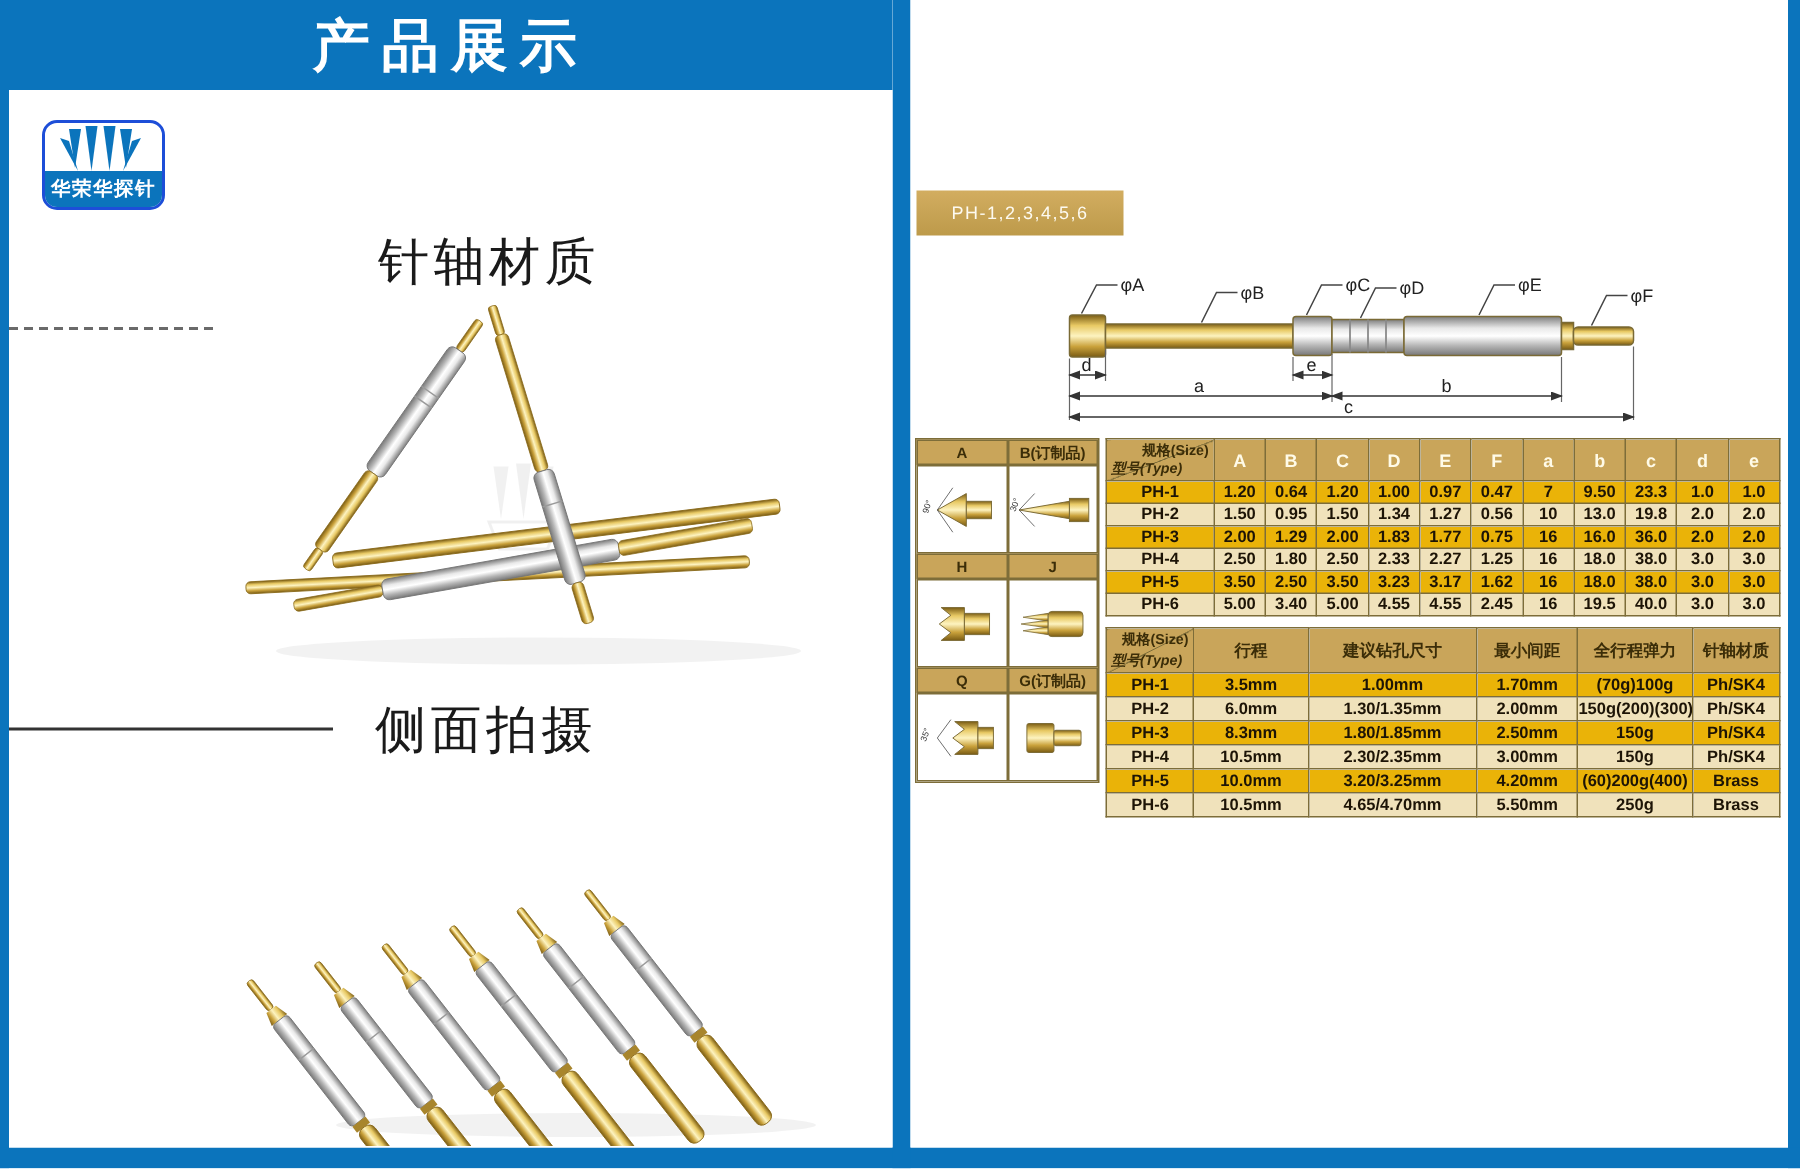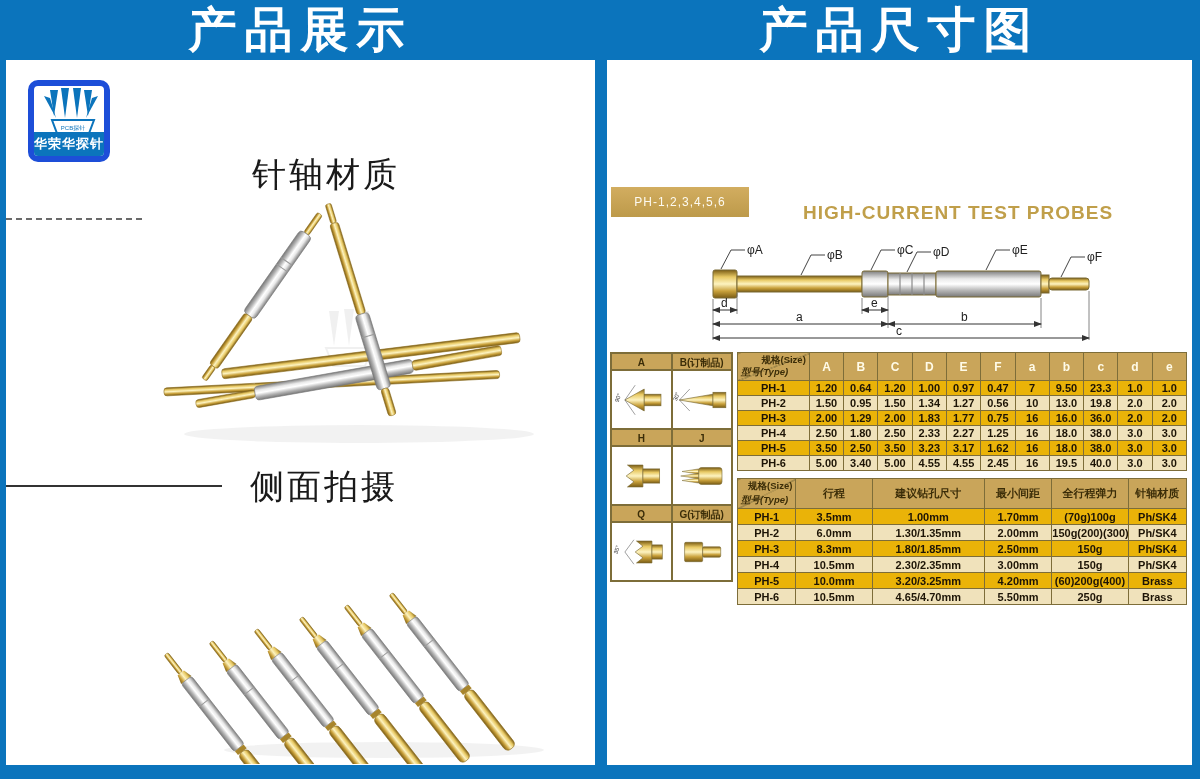--- a/index.html
+++ b/index.html
@@ -11,28 +11,28 @@
   .edge-left   { left:0; top:0; width:6px; height:100%; }
   .edge-right  { right:0; top:0; width:8px; height:100%; }
   .edge-bottom { left:0; bottom:0; width:100%; height:14px; }
   .divider     { position:absolute; left:595px; top:0; width:12px; height:100%; background:#0b74bc; }
 
   .panel { position:absolute; top:0; height:765px; background:#fff; }
   .panel-left  { left:6px;   width:589px; }
   .panel-right { left:607px; width:585px; }
 
   .panel-header { height:60px; background:#0b74bc; color:#fff; display:flex;
-                  align-items:center; justify-content:center; font-size:48px;
+                  align-items:center; justify-content:center; font-size:38px;
                   font-weight:bold; letter-spacing:8px; }
 
   .panel-body { position:relative; width:100%; height:705px; }
 
   
-  .logo { position:absolute; left:22px; top:20px; width:82px; height:82px;
-          border:6px solid #1d4ed8; border-radius:10px; background:#fff; overflow:hidden; }
+  .logo { position:absolute; left:22px; top:20px; width:82px; height:60px;
+          border:2px solid #1d4ed8; border-radius:10px; background:#fff; overflow:hidden; }
   .logo-band { position:absolute; left:0; bottom:0; width:100%; height:24px; background:#0b74bc;
                color:#fff; font-size:13px; font-weight:bold; text-align:center; line-height:24px;
                letter-spacing:1px; }
   .caption { position:absolute; font-size:34px; color:#1a1a1a; letter-spacing:3px; }
   .caption-front { left:246px; top:92px; }
   .caption-side  { left:244px; top:404px; }
   .dash-line  { position:absolute; left:0; top:158px; width:136px; border-top:2px dashed #6a6a6a; }
   .solid-line { position:absolute; left:0; top:425px; width:216px; border-top:2px solid #333; }
   .photo { position:absolute; }
   .photo-front { left:128px; top:136px; width:442px; height:262px; }
@@ -219,27 +219,23 @@
             <line x1="62" y1="-6.5" x2="62" y2="6.5" stroke="#9a9a9a" stroke-width="1"></line>
             <rect x="119" y="-5.5" width="5" height="11" fill="#a8852c"></rect>
             <rect x="124" y="-6" width="72" height="12" rx="5" fill="url(#gv)" stroke="#8a6a1a" stroke-width="0.6"></rect>
           </g>
         </g>
       </svg>
     </div>
   </section>
 
   <section class="panel panel-right">
-    <header class="panel-header">
-      <span>产品尺寸图</span>
-    </header>
     <div class="panel-body">
 
       <div class="model-badge">PH-1,2,3,4,5,6</div>
-      <div class="series-title">HIGH-CURRENT TEST PROBES</div>
 
       <svg class="dim-drawing" viewBox="0 0 500 122">
         <defs>
           <marker id="arr" markerWidth="9" markerHeight="8" refX="7" refY="3" orient="auto" markerUnits="userSpaceOnUse">
             <path d="M0,0 L8,3 L0,6 Z" fill="#333"></path>
           </marker>
           <marker id="arrR" markerWidth="9" markerHeight="8" refX="7" refY="3" orient="auto-start-reverse" markerUnits="userSpaceOnUse">
             <path d="M0,0 L8,3 L0,6 Z" fill="#333"></path>
           </marker>
         </defs>

